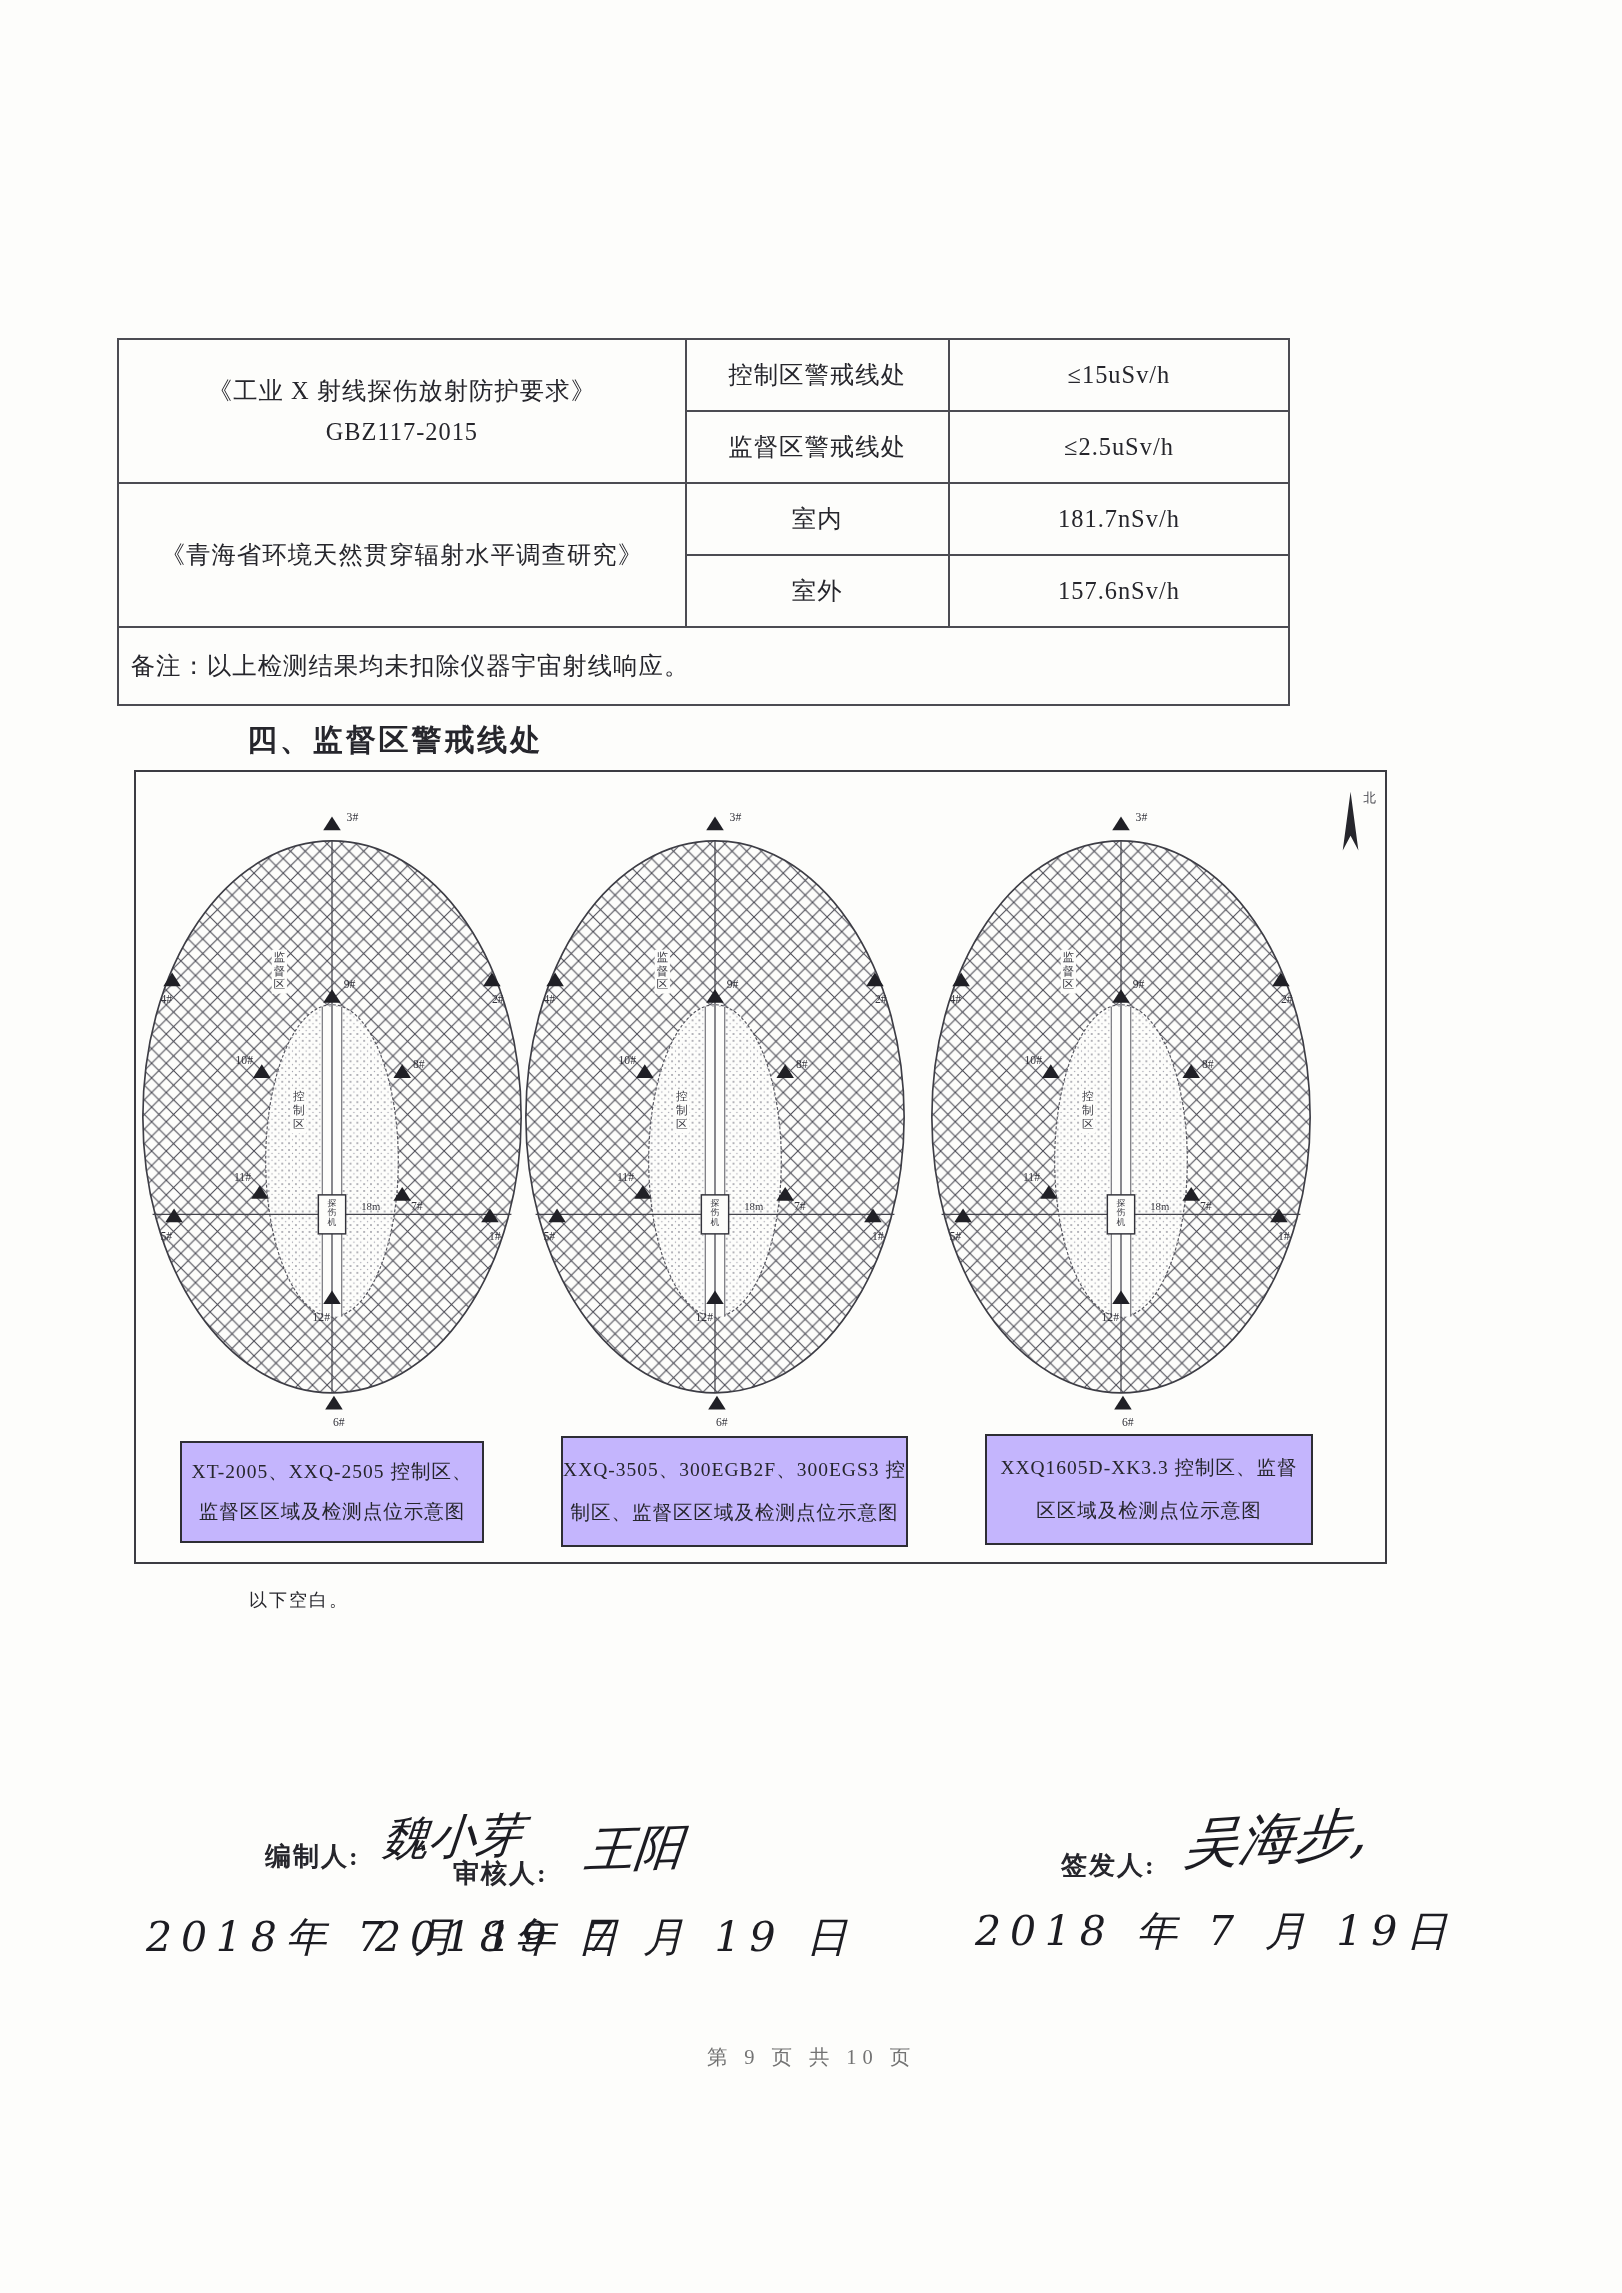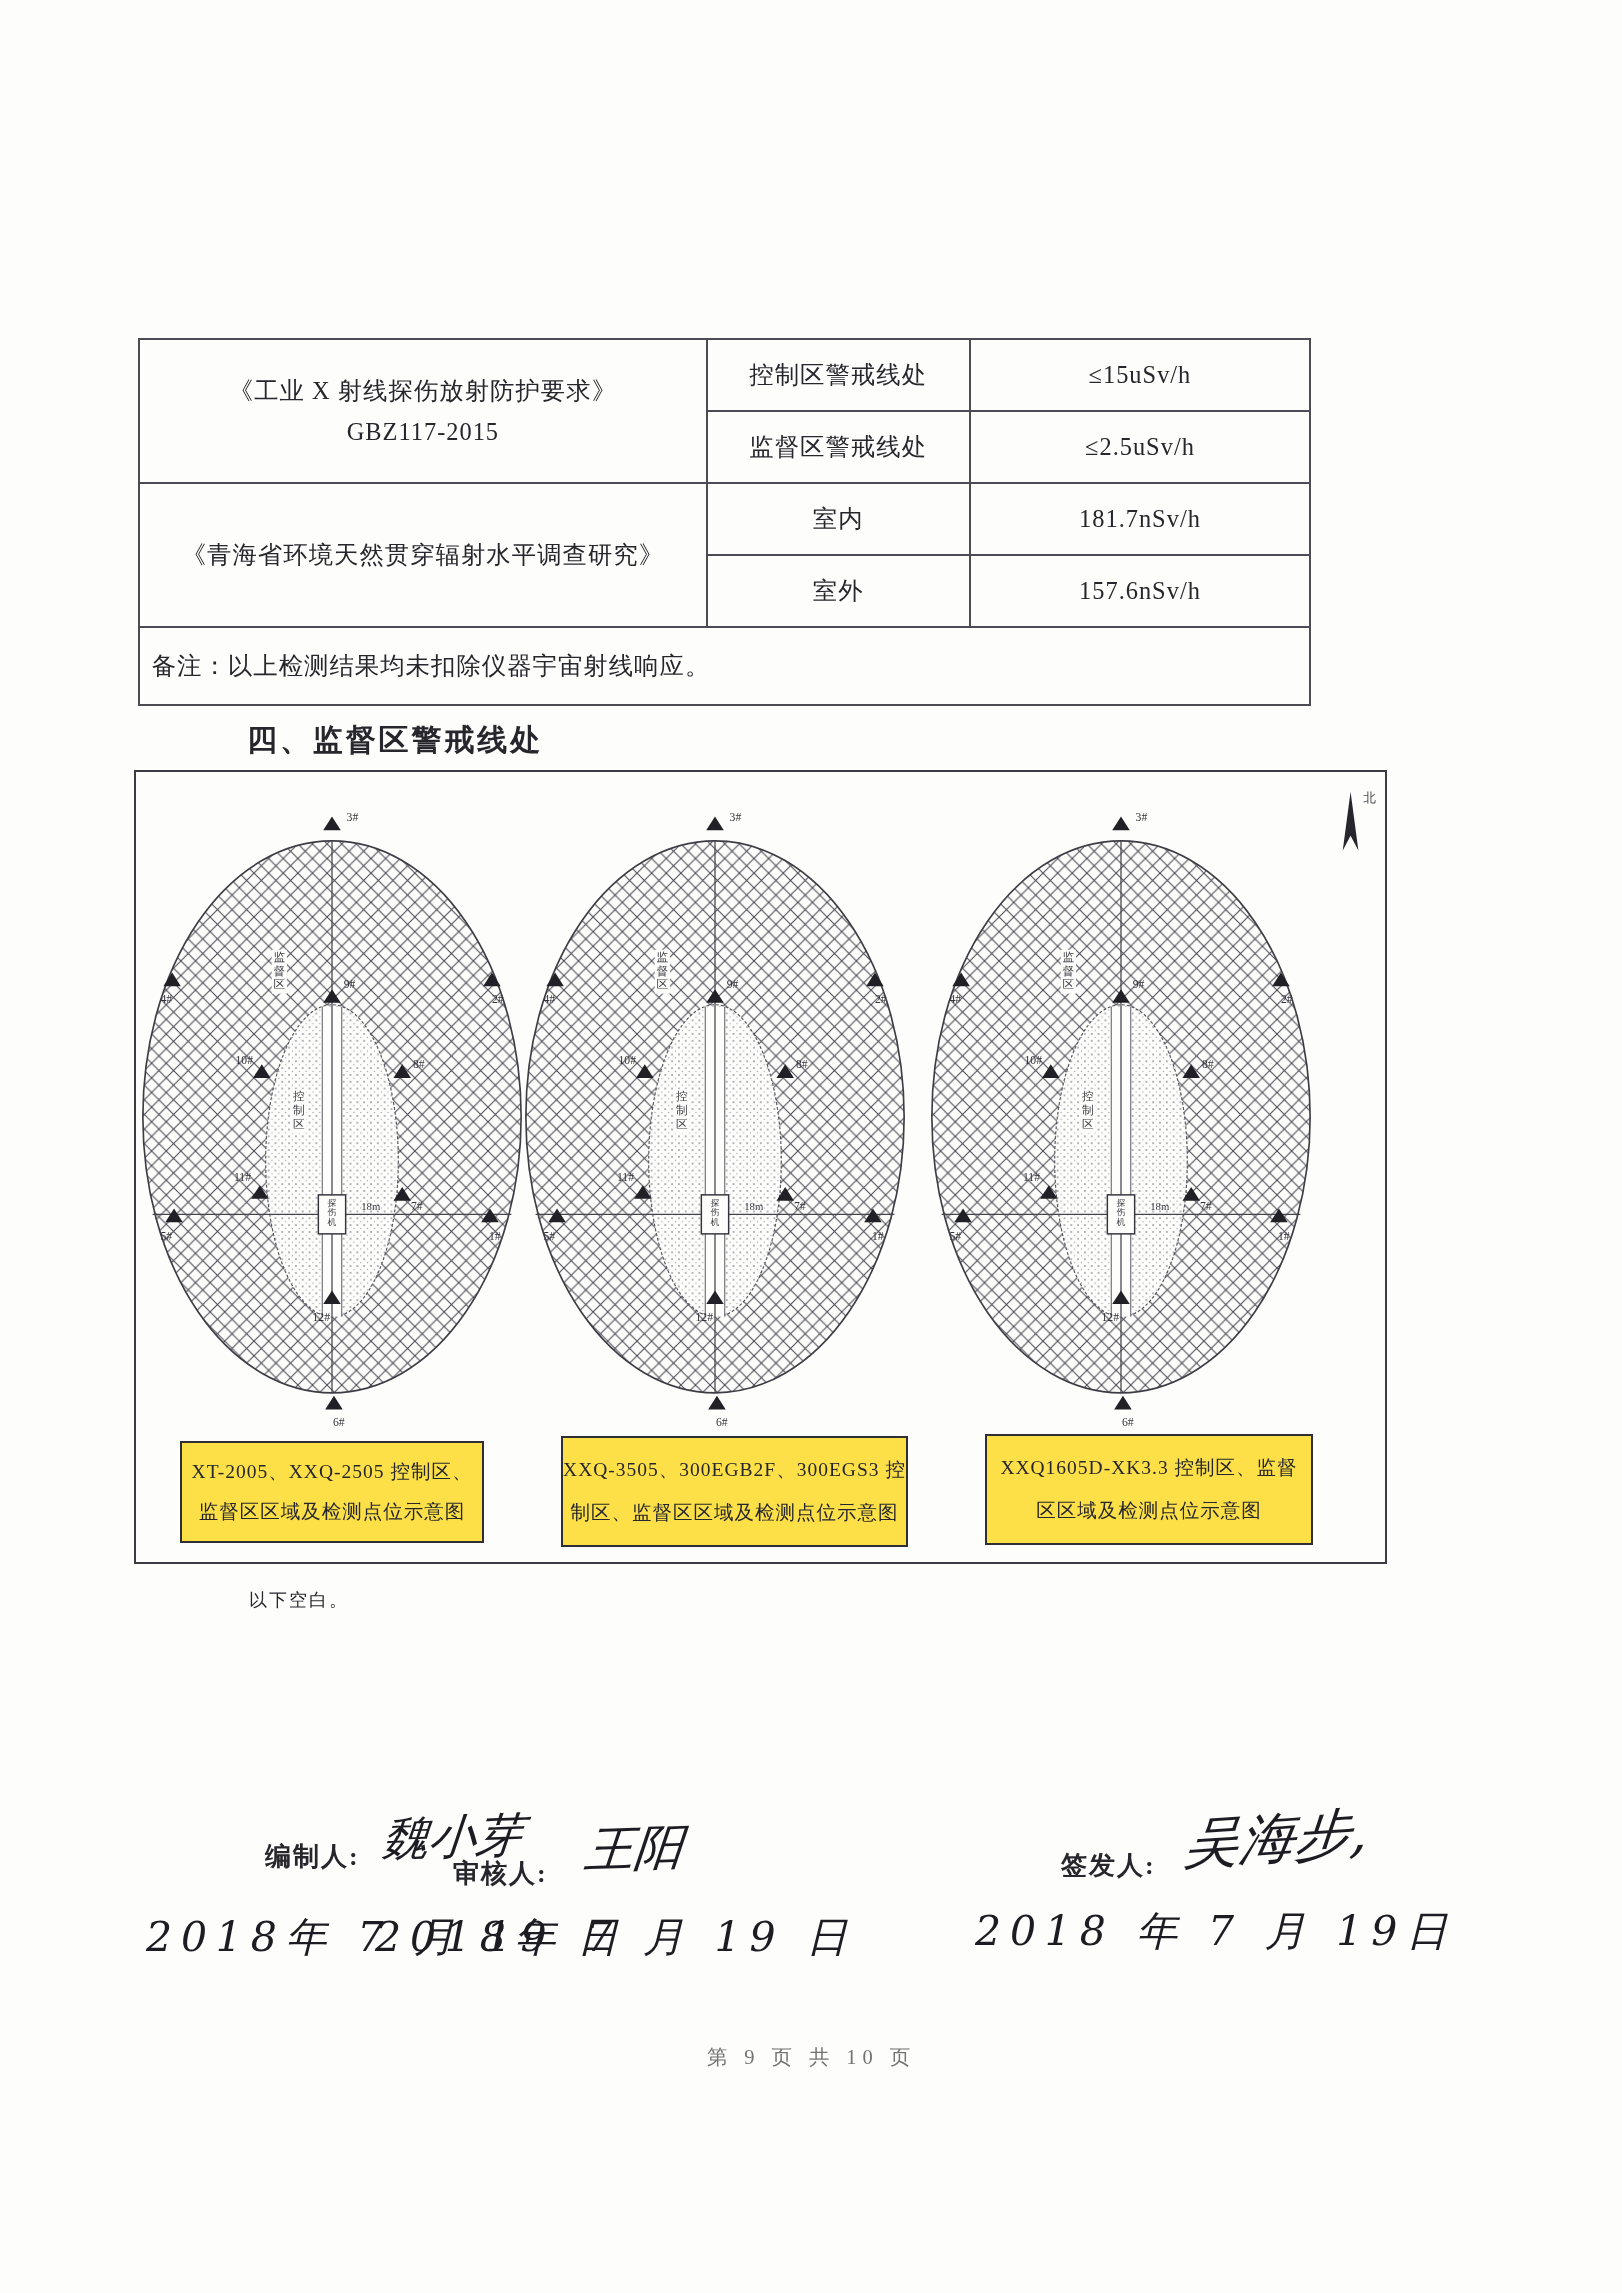--- a/index.html
+++ b/index.html
@@ -2,21 +2,21 @@
 <html><head>
 <meta charset="utf-8">
 <style>
   html,body{margin:0;padding:0;background:#e8e8e8;}
   .page{
     position:relative;width:1623px;height:2294px;background:#fdfdfb;
     font-family:"Liberation Serif", serif;color:#26262c;overflow:hidden;
   }
   
   .std-table{
-    position:absolute;left:138px;top:338px;width:1129px;
+    position:absolute;left:117px;top:338px;width:1129px;
     border-collapse:collapse;table-layout:fixed;
   }
   .std-table td{
     border:2px solid #4c4c52;text-align:center;vertical-align:middle;
     font-size:24.4px;letter-spacing:1px;padding:0 5.9px;
   }
   .std-table .c1{width:554px;}
   .std-table .c2{width:249px;}
   .std-table .c3{width:327px;}
   .std-table tr{height:72px;}
@@ -33,21 +33,21 @@
   
   .panel{
     position:absolute;left:134px;top:770px;width:1249px;height:790px;
     border:2px solid #3c3c42;
   }
   .dia-svg{position:absolute;top:800px;width:390px;height:663px;}
   .dia-svg.d1{left:137px;}
   .dia-svg.d2{left:520px;}
   .dia-svg.d3{left:926px;}
   .caption-box{
-    position:absolute;border:2.9px solid #2e2e34;background:#fde047;
+    position:absolute;border:2.9px solid #2e2e34;background:#c4b5fd;
     display:flex;flex-direction:column;justify-content:space-evenly;
     text-align:center;font-size:19.5px;letter-spacing:1px;line-height:1.1;
   }
   .cap1{left:180px;top:1441px;width:300px;height:98px;}
   .cap2{left:561px;top:1436px;width:343px;height:107px;}
   .cap3{left:985px;top:1434px;width:324px;height:107px;}
   .north{position:absolute;left:1324px;top:780px;width:59px;height:93px;}
   
   .below-blank{position:absolute;left:249px;top:1588px;font-size:18px;letter-spacing:2px;}
   

